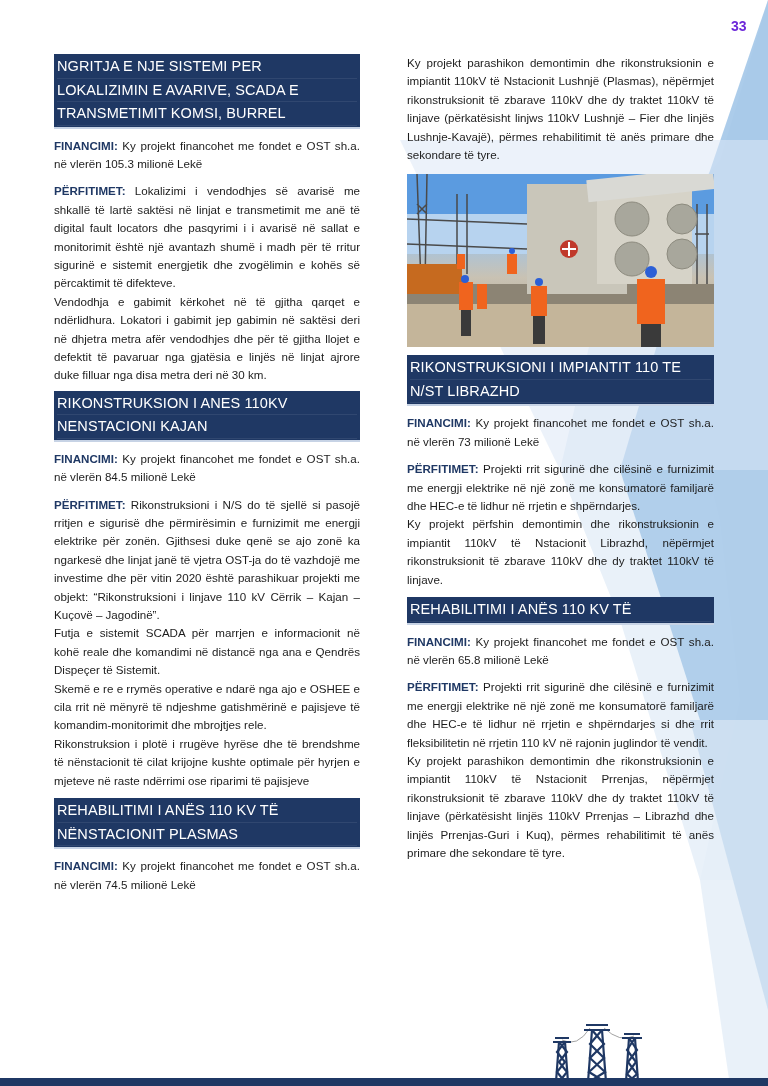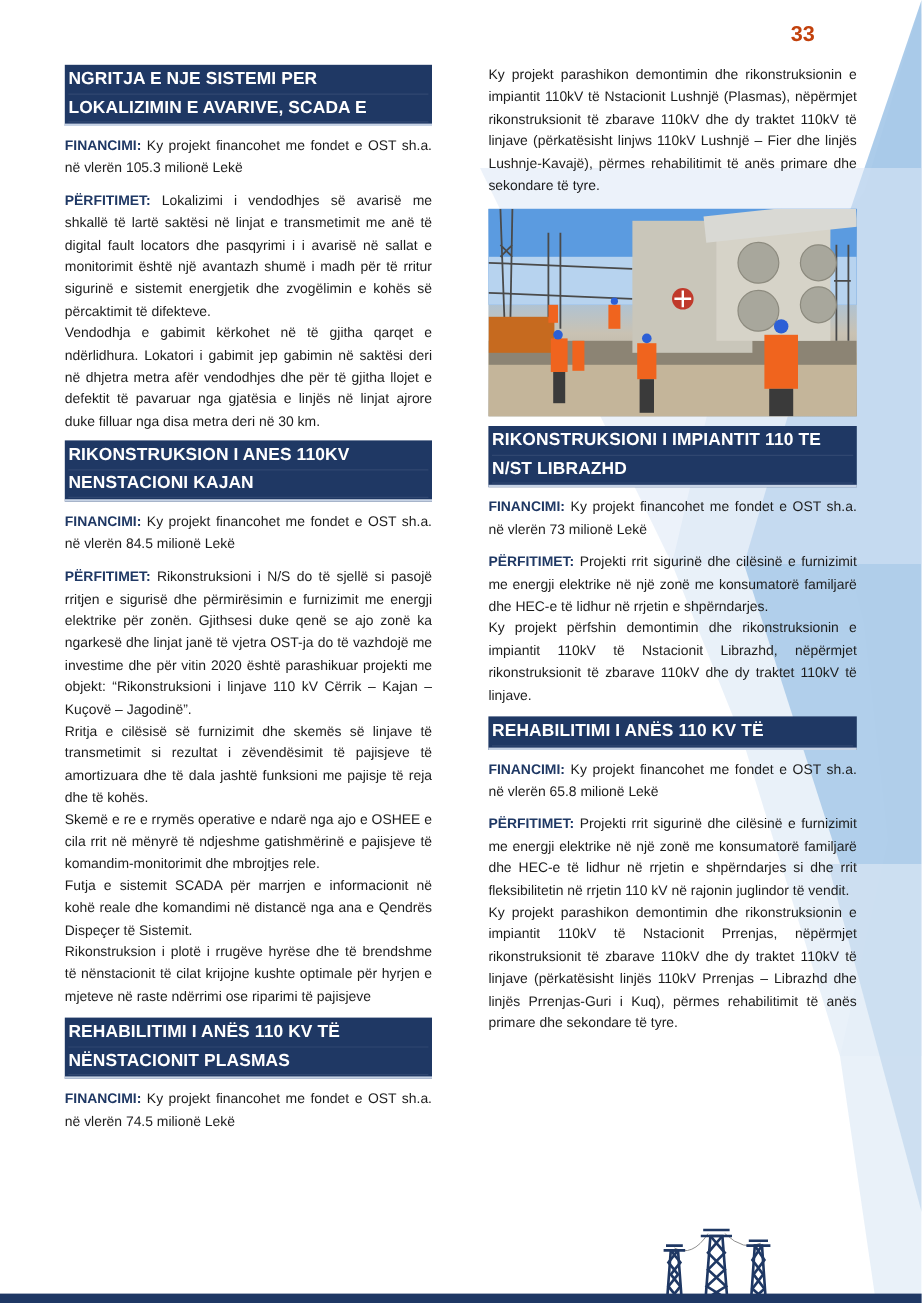--- a/index.html
+++ b/index.html
@@ -7,28 +7,28 @@
     width: 768px; height: 1086px; position: relative; overflow: hidden;
     background: #ffffff;
     font-family: "Liberation Sans", sans-serif;
     color: #1c1c1c;
   }
   .bg-tri1 {
     position: absolute; right: 0; top: 0; width: 768px; height: 1086px;
     pointer-events: none;
   }
   .page-number {
-    position: absolute; top: 18px; left: 659px;
-    font-weight: bold; font-size: 18px; color: #c2410c;
+    position: absolute; top: 18px; left: 731px;
+    font-weight: bold; font-size: 14px; color: #6d28d9;
   }
   .col { position: absolute; top: 54px; width: 306px; }
   .col-left { left: 54px; }
   .col-right { left: 407px; width: 307px; }
   .heading {
-    background: #1f3864; color: #ffffff; font-weight: bold;
+    background: #1f3864; color: #ffffff; font-weight: normal;
     font-size: 14.5px; line-height: 22.5px; padding: 1px 3px 1px 3px;
     margin: 0 0 8px 0; letter-spacing: 0.1px;
     border-bottom: 2px solid #c7d3e5;
   }
   .heading span { display: block; border-bottom: 1px solid rgba(255,255,255,0.08); }
   p {
     margin: 0; font-size: 11.6px; line-height: 18.4px; text-align: justify;
     text-align-last: left;
   }
   p.gap { margin-top: 9px; }
@@ -58,36 +58,36 @@
 </svg>
 
 <div class="page-number">33</div>
 
 <div class="col col-left">
 
   <div class="sec">
     <div class="heading">
       <span>NGRITJA E NJE SISTEMI PER</span>
       <span>LOKALIZIMIN E AVARIVE, SCADA E</span>
+      <span>TRANSMETIMIT KOMSI, BURREL</span>
     </div>
     <p><span class="lbl">FINANCIMI:</span><span> Ky projekt financohet me fondet e OST sh.a. në vlerën 105.3 milionë Lekë</span></p>
     <p class="gap"><span class="lbl">PËRFITIMET:</span><span> Lokalizimi i vendodhjes së avarisë me shkallë të lartë saktësi  në linjat e transmetimit  me anë të digital fault locators dhe pasqyrimi i i avarisë në sallat e monitorimit është një avantazh shumë i madh për të rritur sigurinë e sistemit energjetik dhe zvogëlimin e kohës së përcaktimit të difekteve.</span></p>
     <p>Vendodhja e gabimit kërkohet në të gjitha qarqet e ndërlidhura. Lokatori i gabimit jep gabimin në saktësi deri në dhjetra metra afër vendodhjes dhe për të gjitha llojet e defektit të pavaruar nga gjatësia e linjës në linjat ajrore duke filluar nga disa metra deri në 30 km.</p>
   </div>
 
   <div class="sec" style="margin-top:0;">
     <div class="heading">
       <span>RIKONSTRUKSION I ANES 110KV</span>
       <span>NENSTACIONI KAJAN</span>
     </div>
     <p><span class="lbl">FINANCIMI:</span><span> Ky projekt financohet me fondet e OST sh.a. në vlerën 84.5 milionë Lekë</span></p>
     <p class="gap"><span class="lbl">PËRFITIMET:</span><span> Rikonstruksioni i N/S do të sjellë si pasojë rritjen e sigurisë dhe përmirësimin e furnizimit me energji elektrike për zonën. Gjithsesi duke qenë se ajo zonë ka ngarkesë dhe linjat janë të vjetra OST-ja do të vazhdojë me investime dhe për vitin 2020 është parashikuar projekti me objekt: “Rikonstruksioni i linjave 110 kV Cërrik – Kajan – Kuçovë – Jagodinë”.</span></p>
-    <p>Rritja e cilësisë së furnizimit dhe skemës së linjave të transmetimit si rezultat i zëvendësimit të pajisjeve të amortizuara dhe të dala jashtë funksioni me pajisje të reja dhe të kohës.</p>
+    <p>Futja e sistemit SCADA për marrjen e informacionit në kohë reale dhe komandimi në distancë nga ana e Qendrës Dispeçer të Sistemit.</p>
     <p>Skemë e re e rrymës operative e ndarë nga ajo e OSHEE e cila rrit në mënyrë të ndjeshme gatishmërinë e pajisjeve të komandim-monitorimit dhe mbrojtjes rele.</p>
-    <p>Futja e sistemit SCADA për marrjen e informacionit në kohë reale dhe komandimi në distancë nga ana e Qendrës Dispeçer të Sistemit.</p>
     <p>Rikonstruksion i plotë i rrugëve hyrëse dhe të brendshme të nënstacionit të cilat krijojne kushte optimale për hyrjen e mjeteve në raste ndërrimi ose riparimi të pajisjeve</p>
   </div>
 
   <div class="sec" style="margin-top:8px;">
     <div class="heading">
       <span>REHABILITIMI I ANËS 110 KV TË</span>
       <span>NËNSTACIONIT PLASMAS</span>
     </div>
     <p><span class="lbl">FINANCIMI:</span><span> Ky projekt financohet me fondet e OST sh.a. në vlerën 74.5 milionë Lekë</span></p>
   </div>

